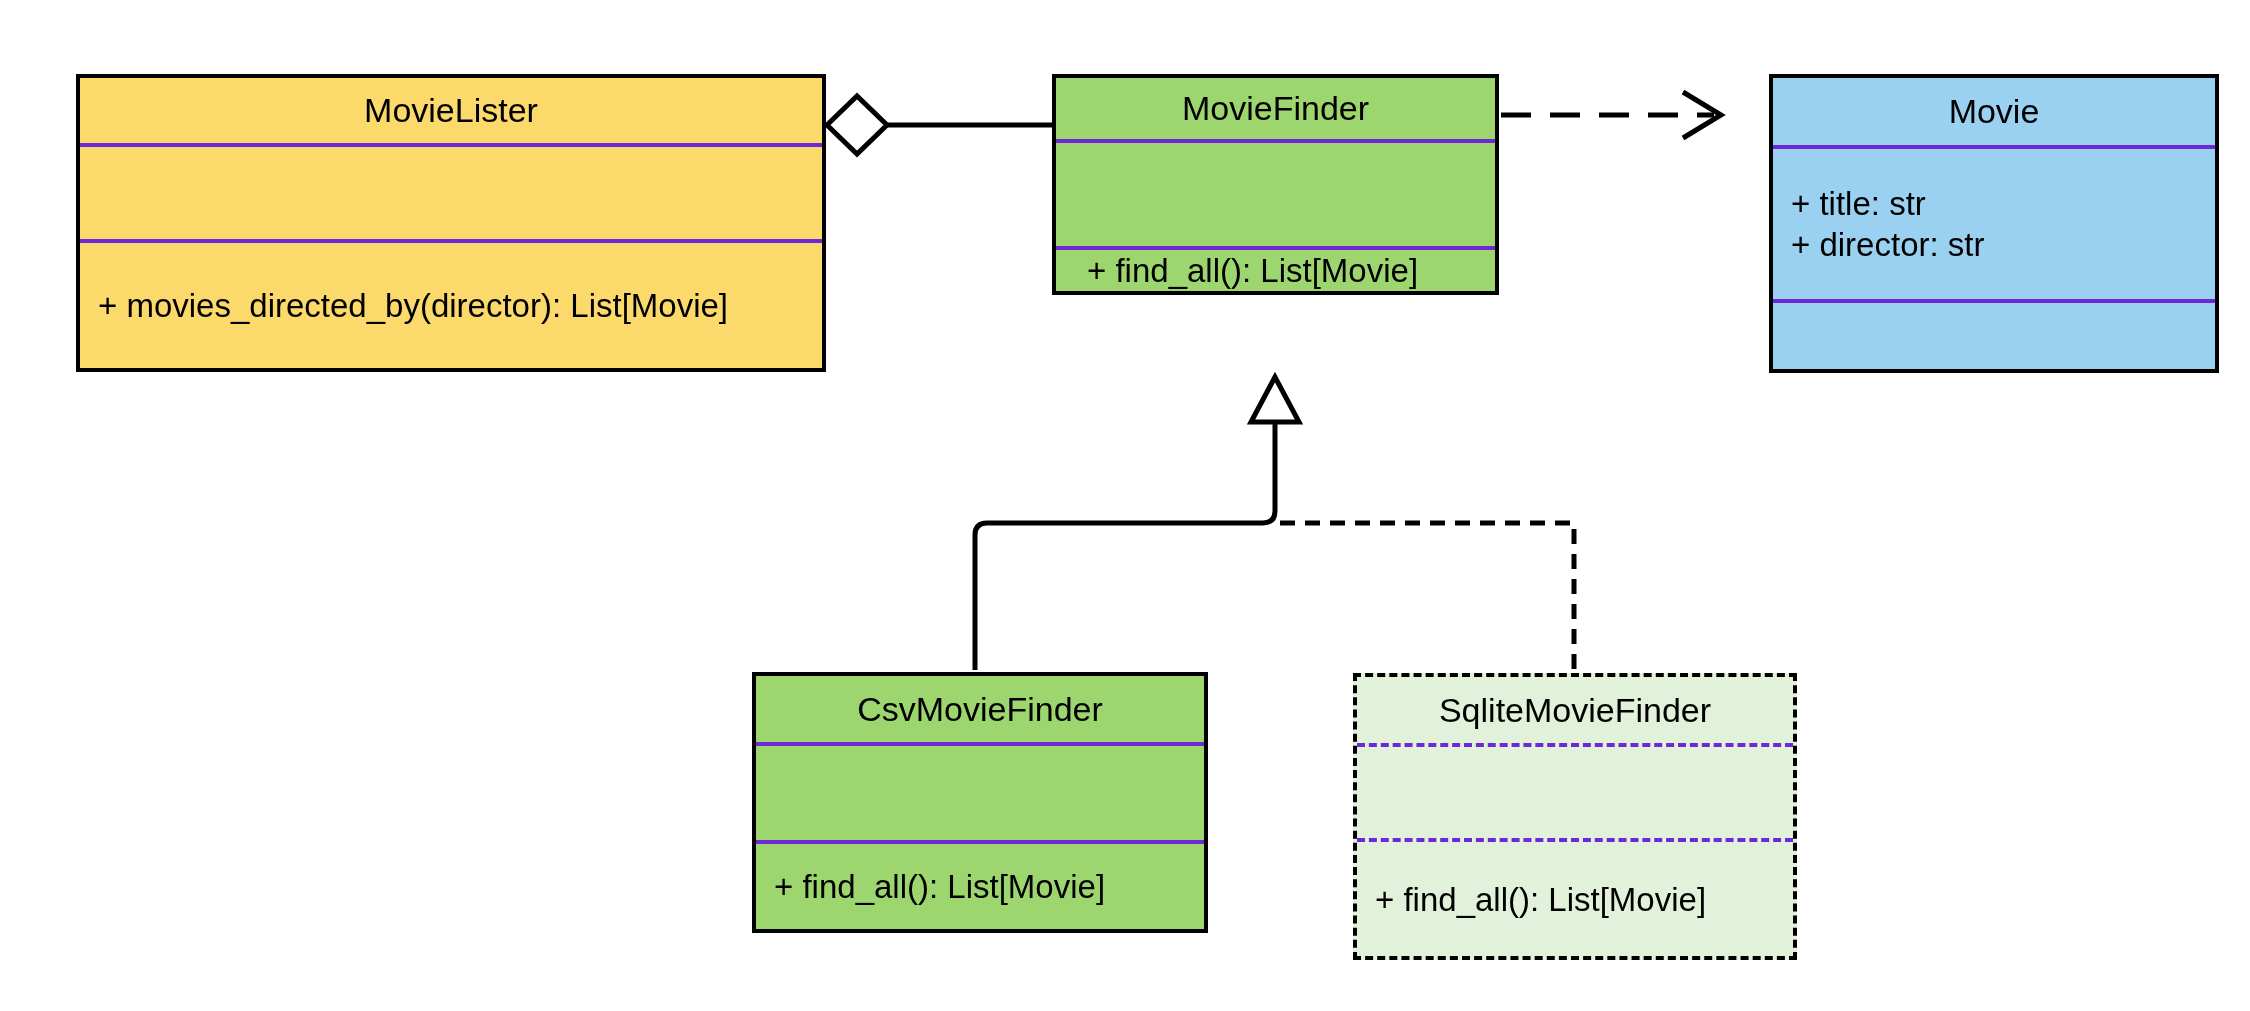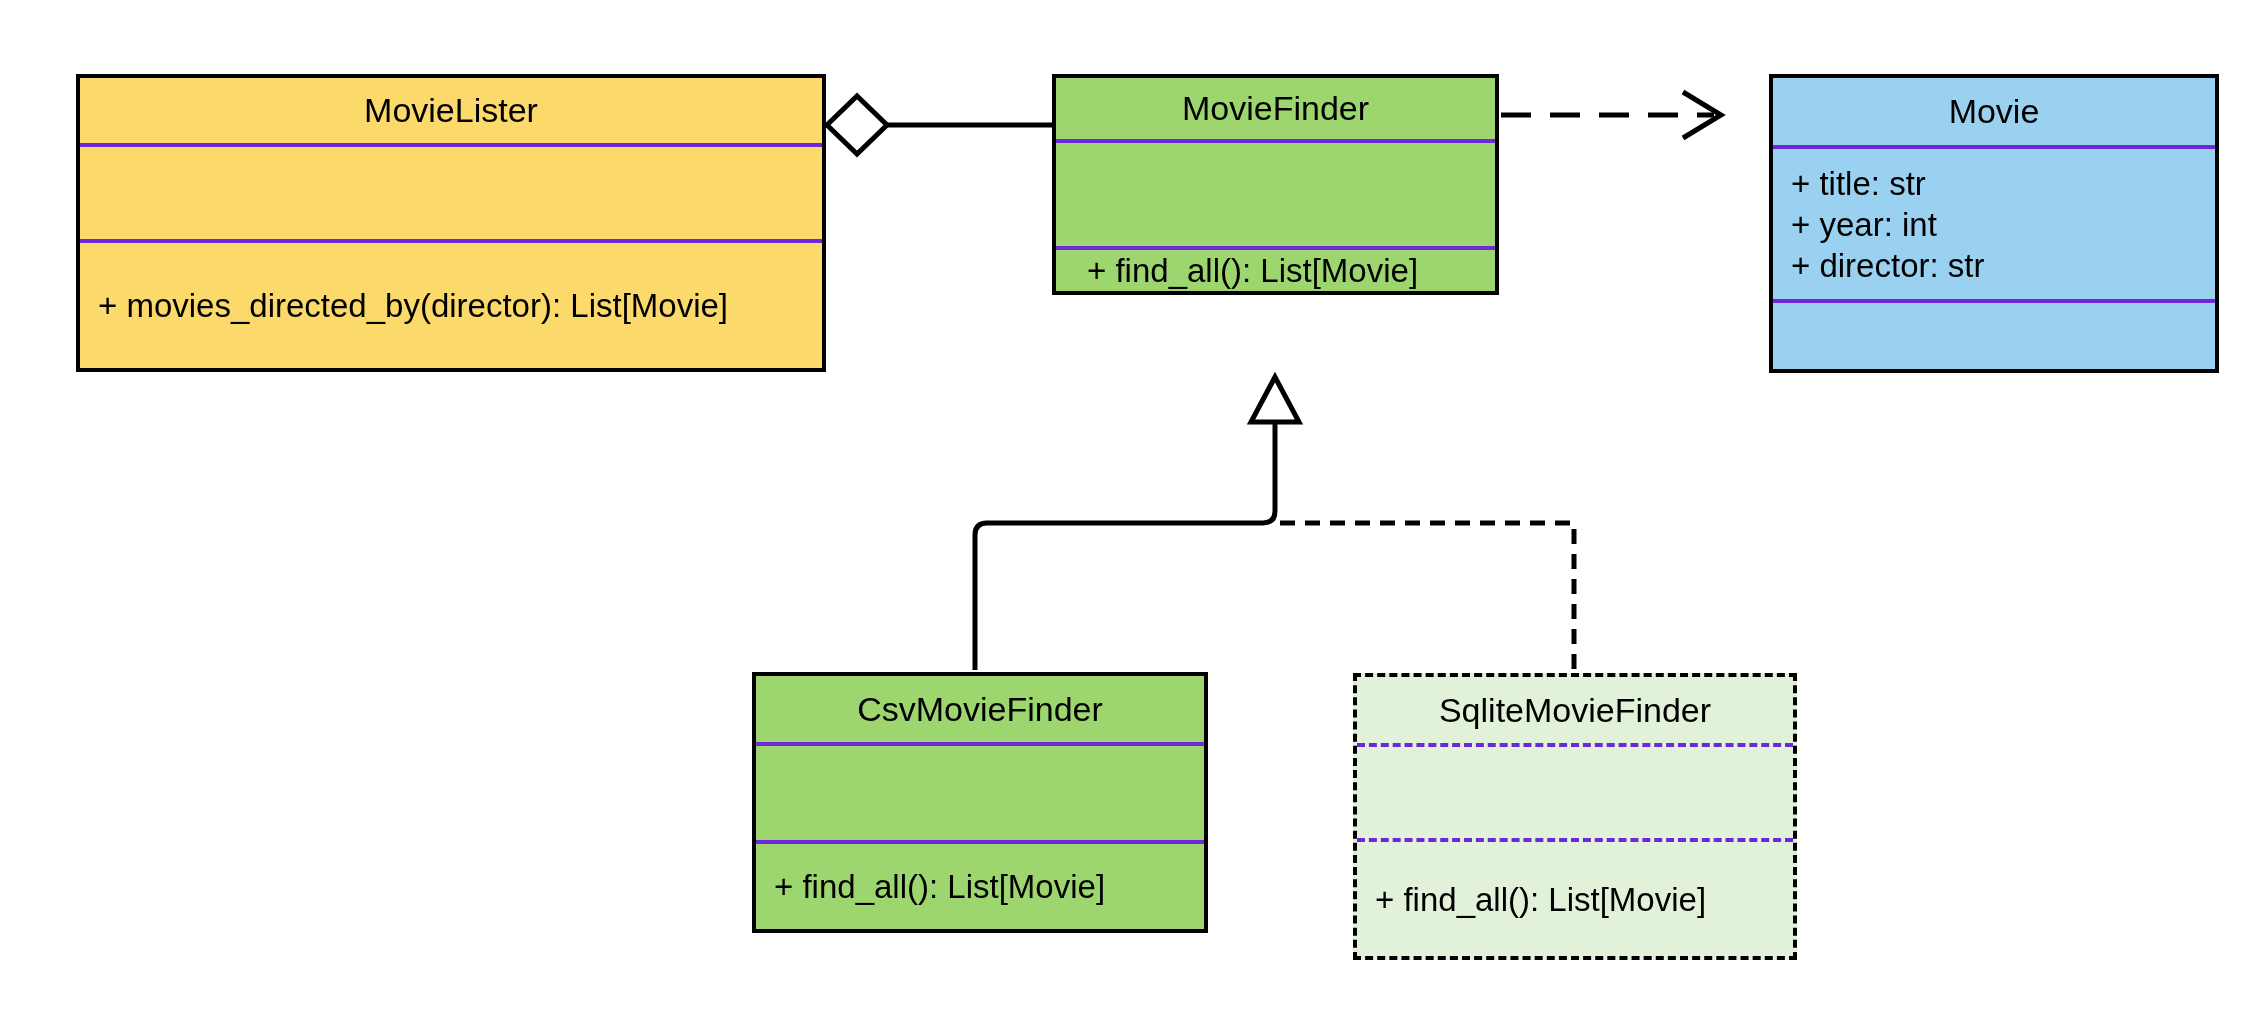--- a/index.html
+++ b/index.html
@@ -72,21 +72,20 @@
     <div class="c-attrs c-sep" style="height:115px"></div>
     <div class="c-methods c-sep grow" style="padding-left:31px">
       <div class="member">+ find_all(): List[Movie]</div>
     </div>
   </div>
 
   <div class="uml-class" style="left: 1725px; top: 74px; width: 450px; height: 299px; background-color: rgb(154, 209, 241); margin-left: 44px;">
     <div class="c-title" style="height:67px">Movie</div>
     <div class="c-attrs c-sep" style="height:154px">
       <div class="member">+ title: str</div>
-      <div class="member">+ year: int</div>
       <div class="member">+ director: str</div>
     </div>
     <div class="c-methods c-sep grow"></div>
   </div>
 
   <div class="uml-class" style="left: 752px; top: 672px; width: 456px; height: 261px; background-color: rgb(157, 214, 111);">
     <div class="c-title" style="height:66px">CsvMovieFinder</div>
     <div class="c-attrs c-sep" style="height:98px"></div>
     <div class="c-methods c-sep grow">
       <div class="member">+ find_all(): List[Movie]</div>

